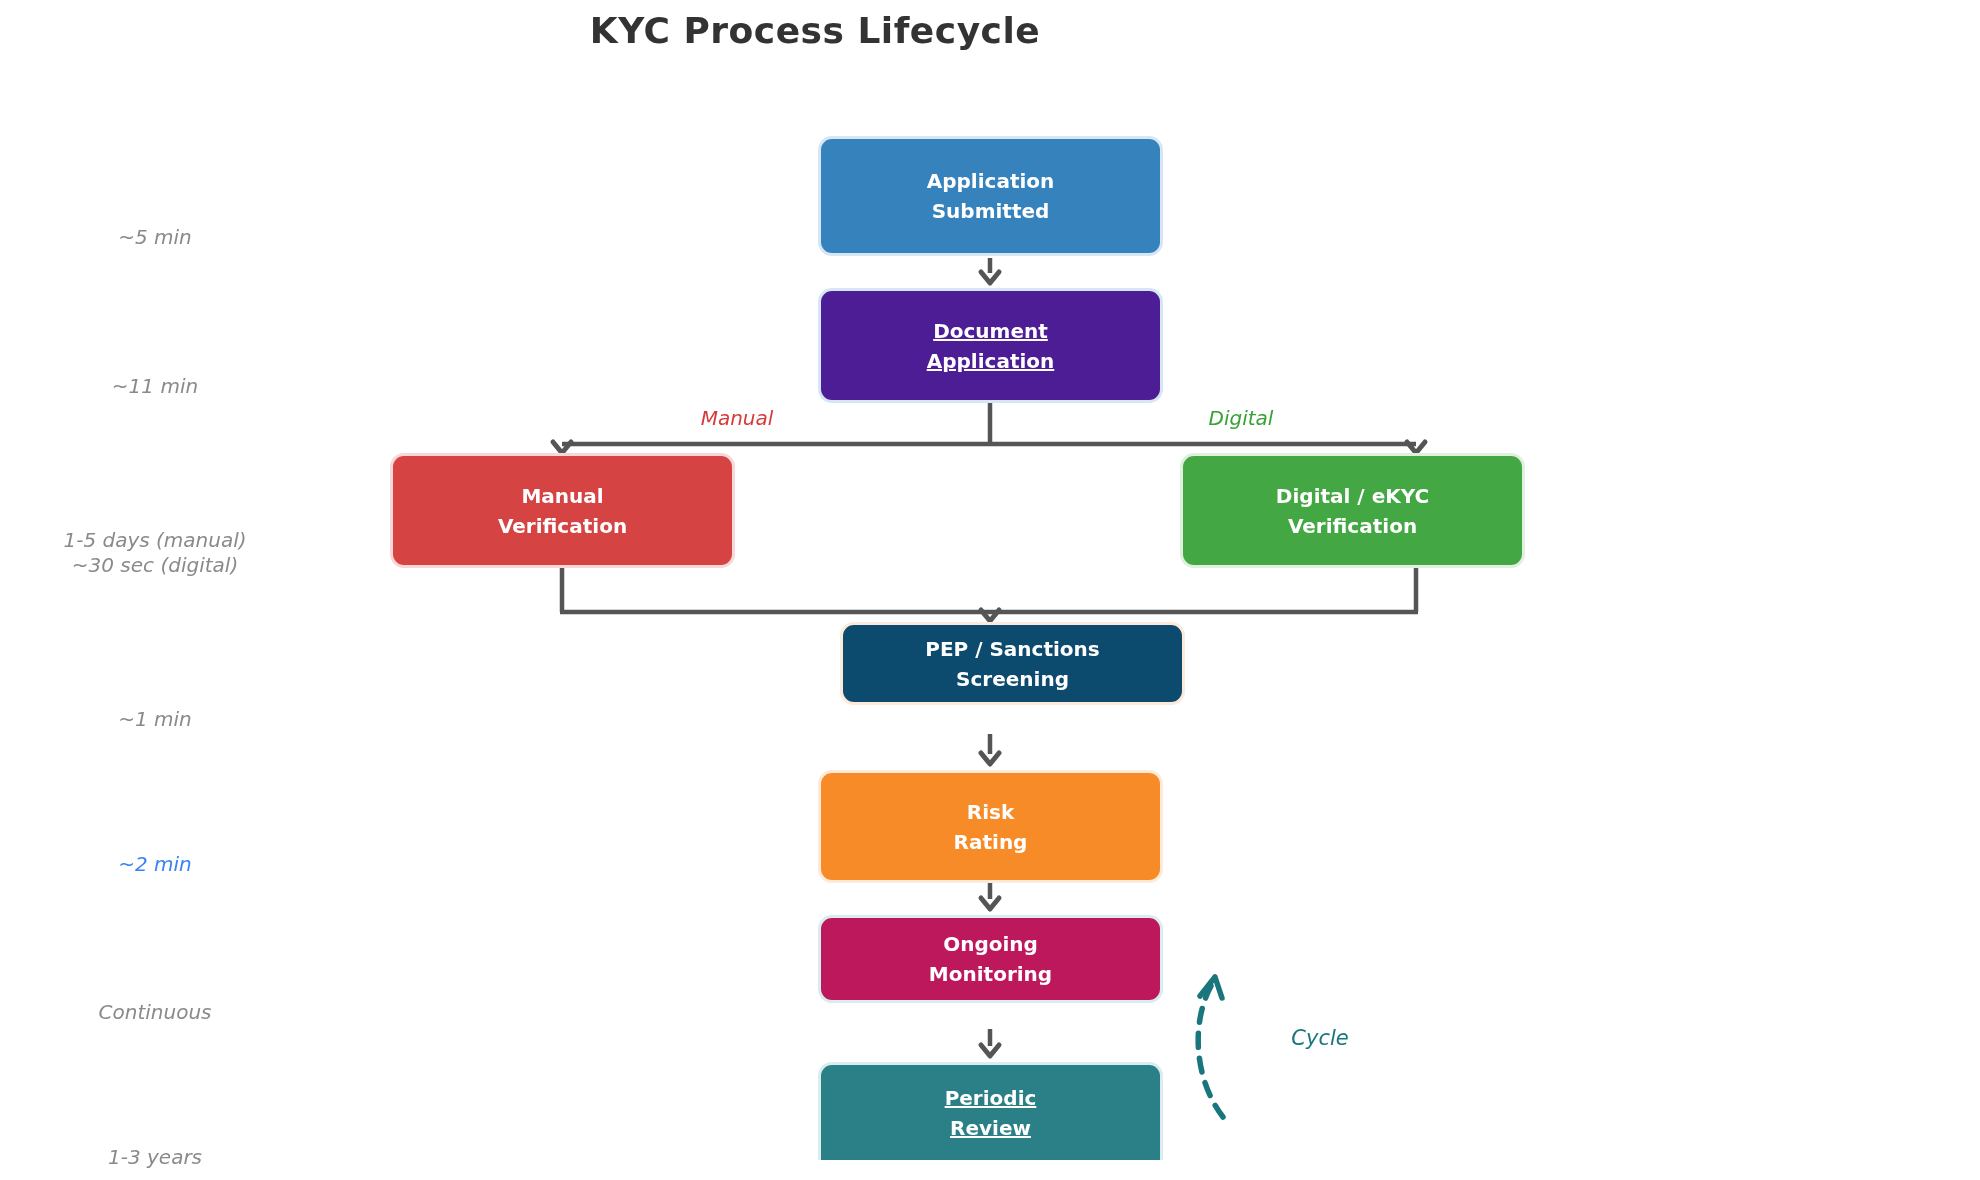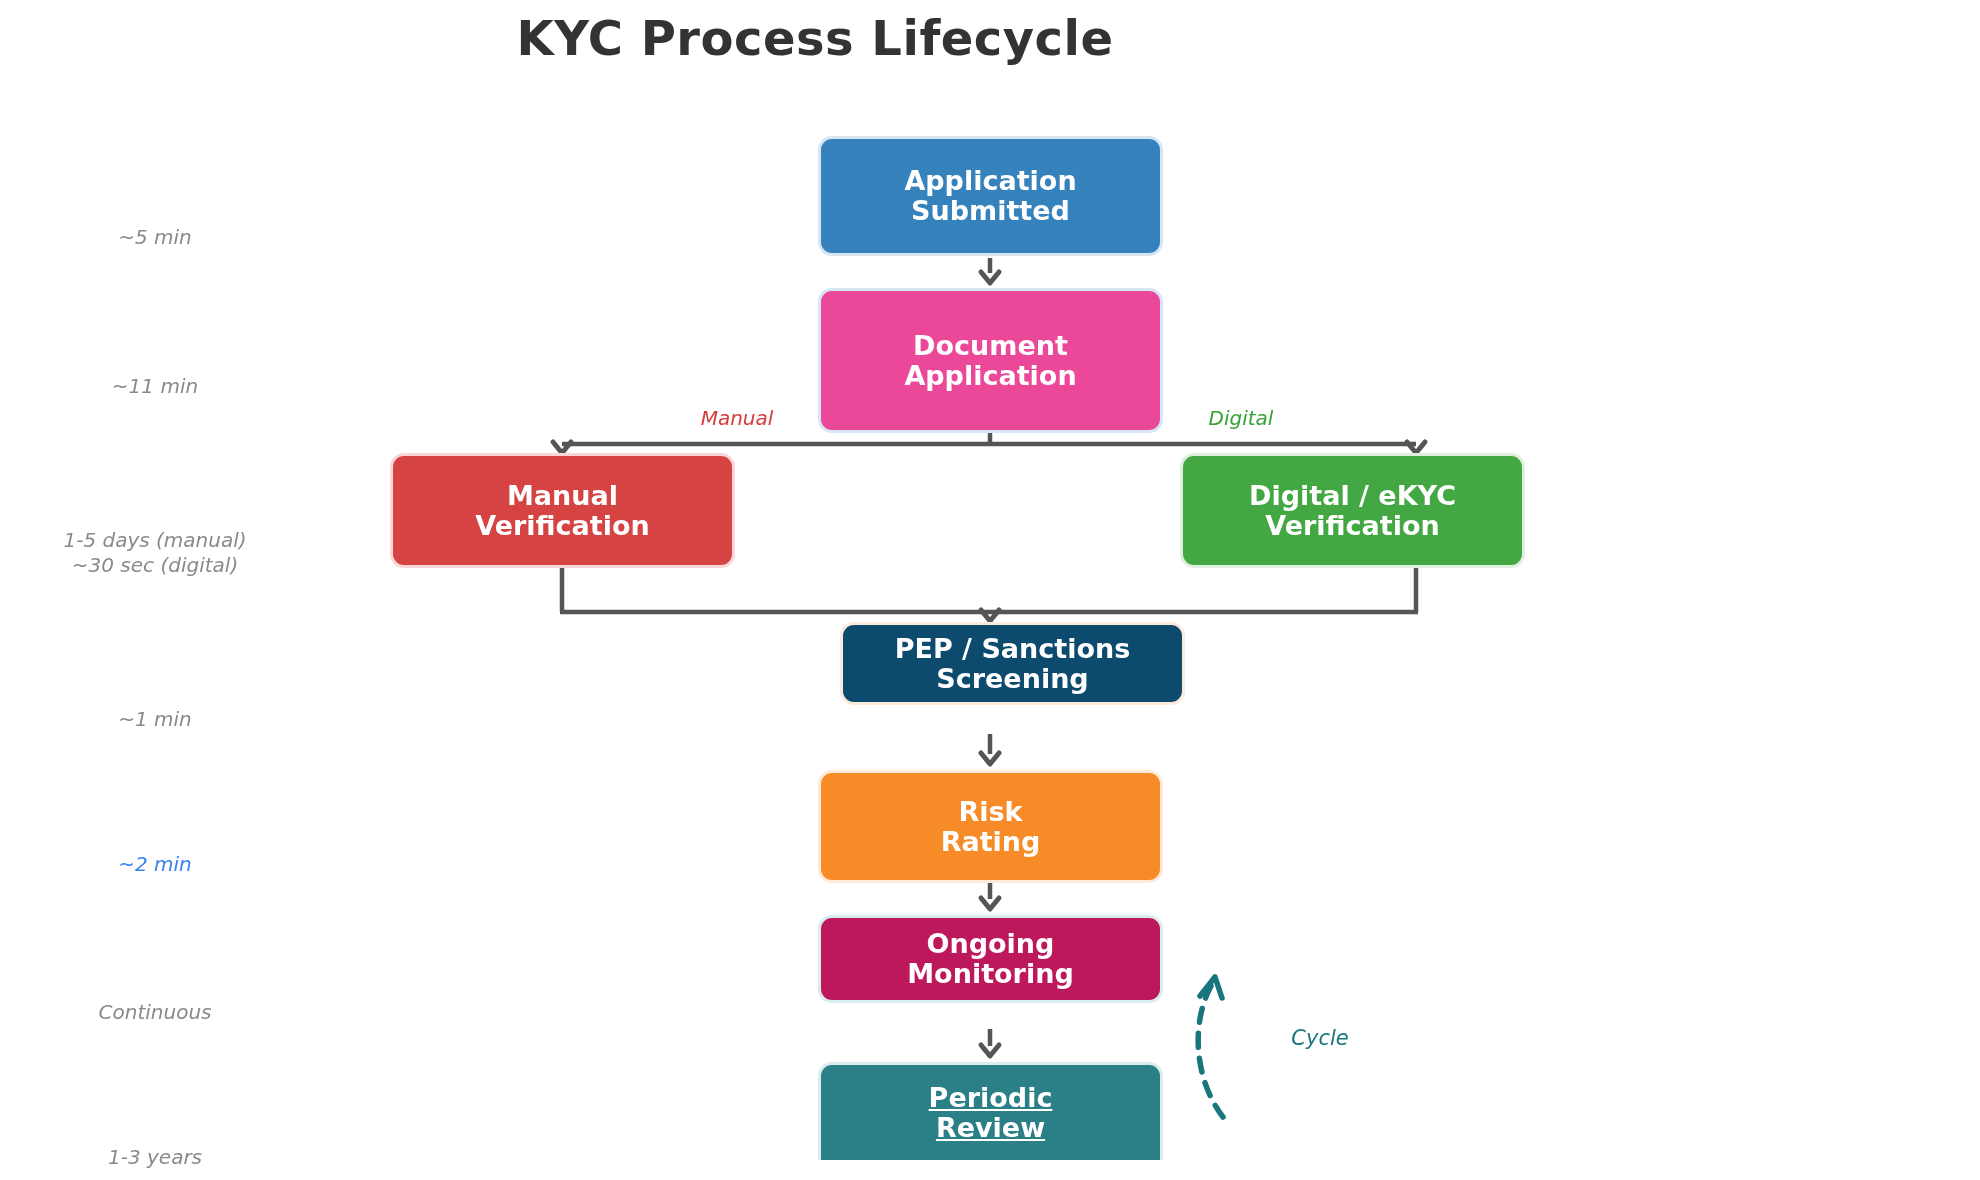--- a/index.html
+++ b/index.html
@@ -2,26 +2,26 @@
 <html><head>
 <meta charset="utf-8">
 <style>
   html,body{margin:0;padding:0;background:#ffffff;}
   #canvas{
     position:relative;width:1980px;height:1180px;background:#ffffff;
     font-family:"DejaVu Sans","Liberation Sans",sans-serif;overflow:hidden;
   }
   .title{
     position:absolute;top:10px;left:0;width:1630px;text-align:center;
-    font-size:48px;font-weight:bold;letter-spacing:0.5px;
+    font-size:36px;font-weight:bold;letter-spacing:0.5px;
   }
   .node{
     position:absolute;box-sizing:border-box;border:3px solid transparent;
     border-radius:14px;display:flex;flex-direction:column;align-items:center;
-    justify-content:center;color:#ffffff;font-weight:bold;font-size:27px;
+    justify-content:center;color:#ffffff;font-weight:bold;font-size:20px;
     line-height:30px;text-align:center;
   }
   .node-clipped{border-radius:14px 14px 0 0;border-bottom:none;text-decoration:underline;}
   .side-label{
     position:absolute;left:5px;width:300px;text-align:center;
     font-size:20px;font-style:italic;line-height:25px;margin-top:42px;
   }
   .branch-label{
     position:absolute;width:200px;text-align:center;
     font-size:20px;font-style:italic;font-weight:500;
@@ -65,21 +65,21 @@
 
     <path stroke-width="5.5" stroke-linecap="round" stroke-dasharray="14 11" d="M1223,1117 C1194,1079 1191,1023 1211,986" style="stroke: rgb(25, 118, 125);"></path>
     <path stroke-width="5.5" stroke-linecap="round" stroke-linejoin="round" d="M1200,996 L1215,977 L1222,998" style="stroke: rgb(25, 118, 125);"></path>
   </svg>
 
   <div class="node" style="left: 818px; top: 136px; width: 345px; height: 120px; background: rgb(53, 130, 188); border-color: rgb(214, 230, 244);">
     <div>Application</div>
     <div>Submitted</div>
   </div>
 
-  <div class="node" style="left: 818px; top: 288px; width: 345px; height: 145px; background: #ec4899; border-color: rgb(214, 230, 244);">
+  <div class="node" style="left: 818px; top: 288px; width: 345px; height: 115px; background: #4c1d95; border-color: rgb(214, 230, 244); text-decoration: underline;">
     <div>Document</div>
     <div>Application</div>
   </div>
 
   <div class="node" style="left: 390px; top: 453px; width: 345px; height: 115px; background: rgb(214, 67, 67); border-color: rgb(247, 215, 215);">
     <div>Manual</div>
     <div>Verification</div>
   </div>
 
   <div class="node" style="left: 1180px; top: 453px; width: 345px; height: 115px; background: rgb(67, 168, 67); border-color: rgb(223, 240, 222);">

